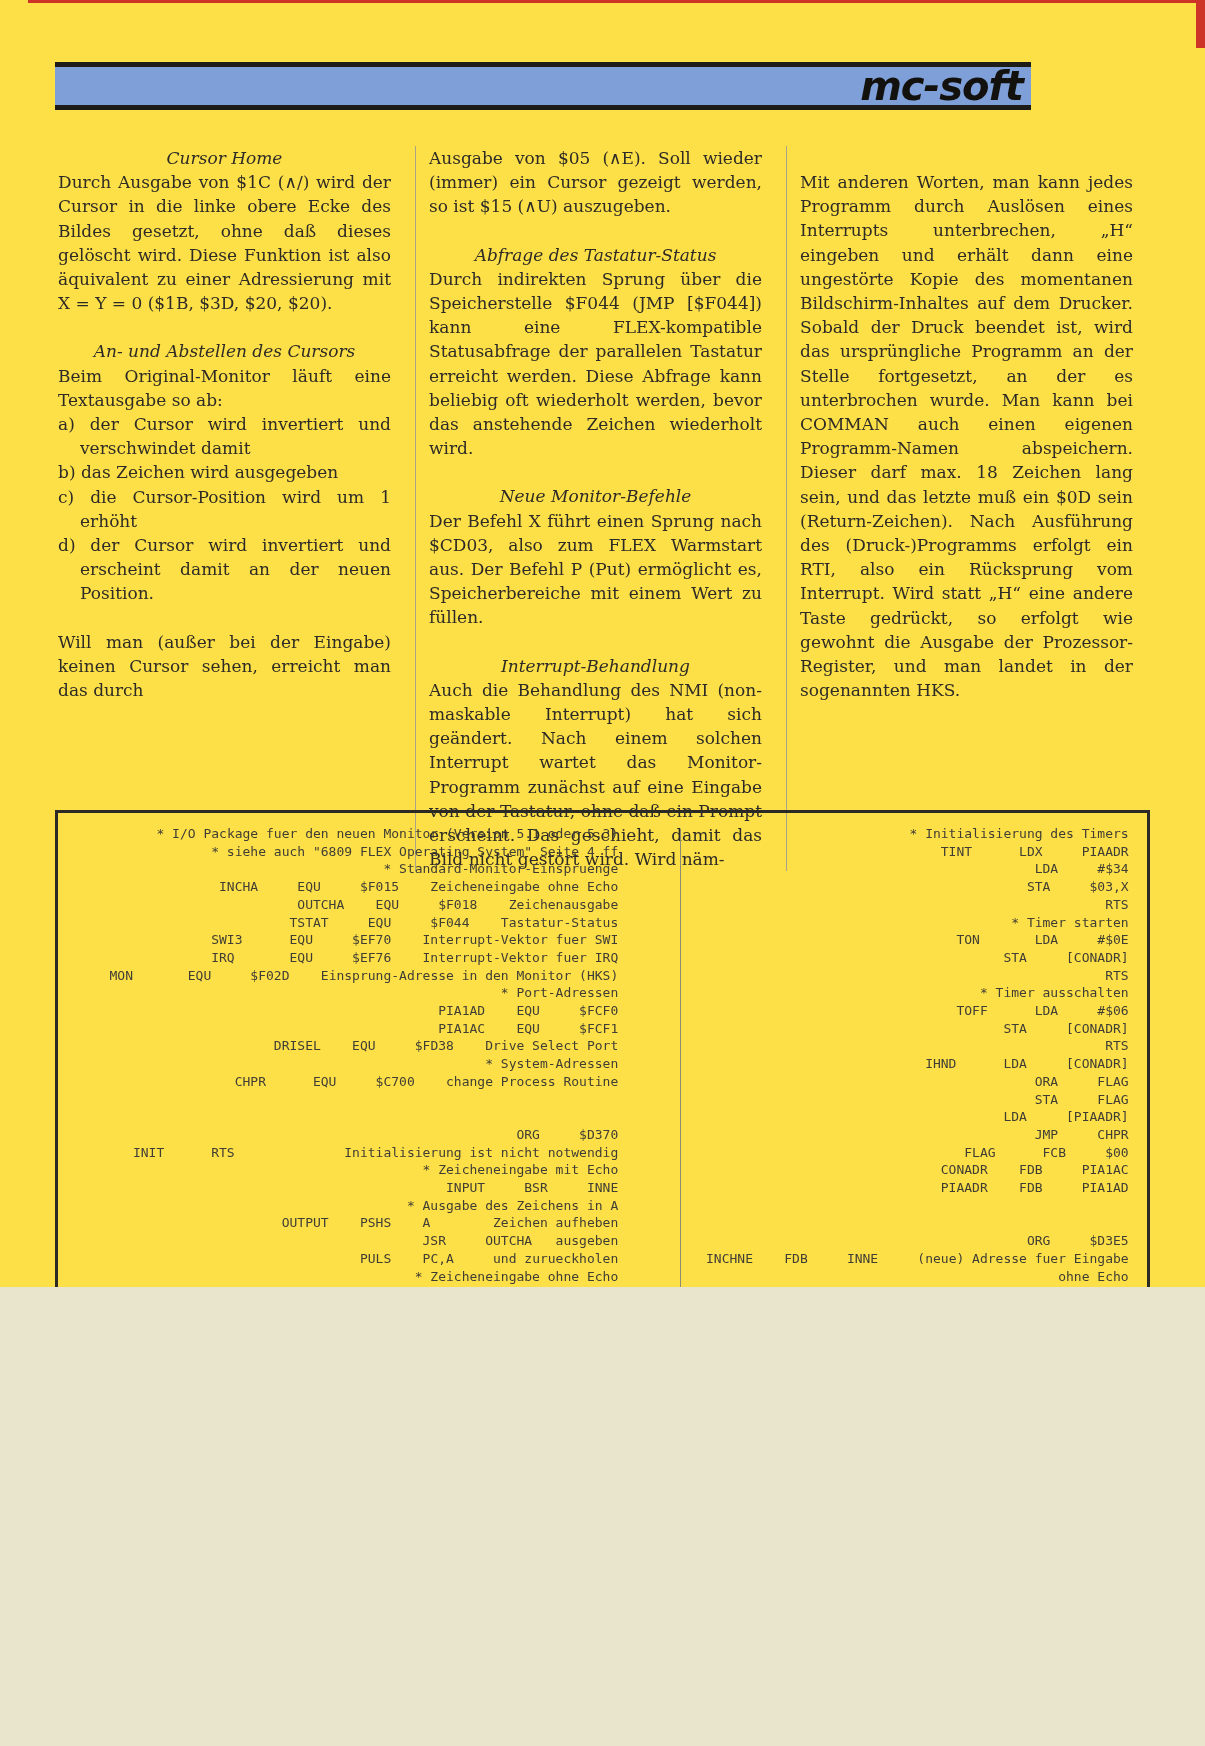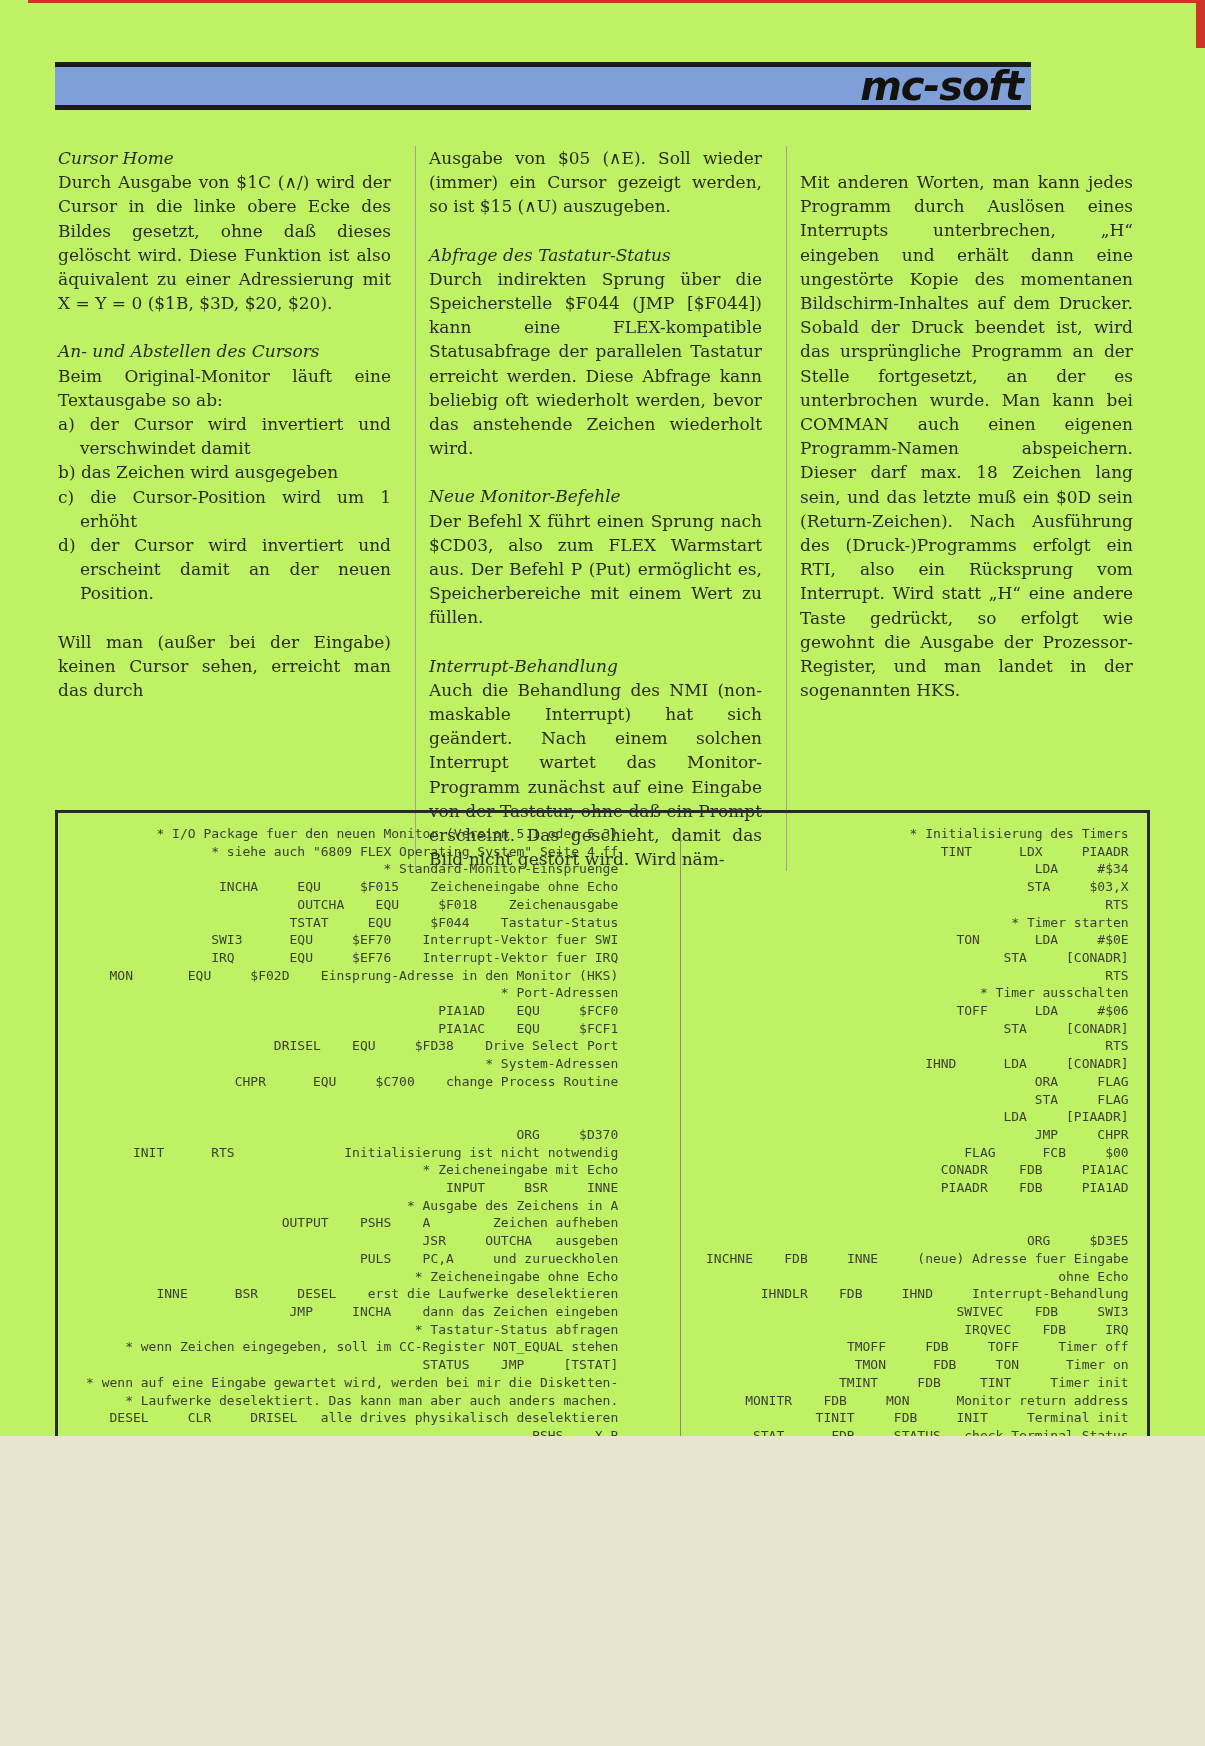--- a/index.html
+++ b/index.html
@@ -1,19 +1,19 @@
 <!DOCTYPE html>
 <html lang="de"><head>
 <meta charset="utf-8">
 <style>
   html, body { margin:0; padding:0; background:#e9e5cd; }
   .page {
     position:relative;
-    width:1205px; height:1436px;
-    background:#bef264;
+    width:1205px; height:1287px;
+    background:#fde047;
     overflow:hidden;
     font-family:"DejaVu Serif", serif;
     color:#2e2b26;
   }
   
   .top-red-line { position:absolute; top:0; left:28px; right:0; height:3px; background:#cd3326; }
   .top-right-red { position:absolute; top:0; right:0; width:9px; height:48px; background:#cd3326; }
 
   
   .banner {
@@ -30,21 +30,21 @@
   }
 
   
   .columns {
     position:absolute; left:58px; top:146px; width:1078px;
     display:flex; align-items:stretch;
   }
   .col { width:333px; box-sizing:content-box; }
   .col + .col { border-left:1px solid #aaa28b; margin-left:24px; padding-left:13px; }
   .col p, .col h3 { margin:0; font-size:17px; line-height:24.2px; text-align:justify; }
-  .col h3 { font-weight:normal; font-style:italic; text-align:left; }
+  .col h3 { font-weight:normal; font-style:italic; text-align:center; }
   .gap { margin-top:24px !important; }
   .hang { padding-left:22px; text-indent:-22px; text-align:justify; font-size:17px; line-height:24.2px; margin:0; }
 
   
   .listing-box {
     position:absolute; left:55px; top:810px; width:1095px; height:800px;
     border:3px solid #2c2a24; box-sizing:border-box;
   }
   .code {
     position:absolute; margin:0;

